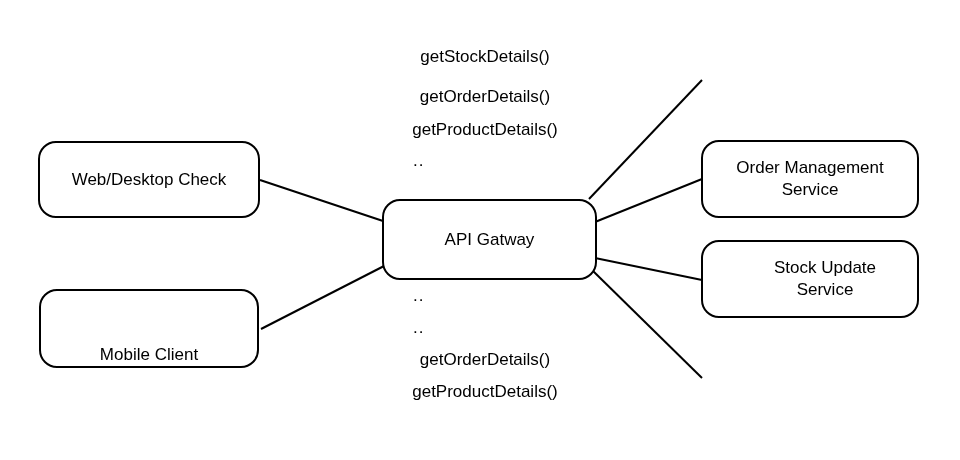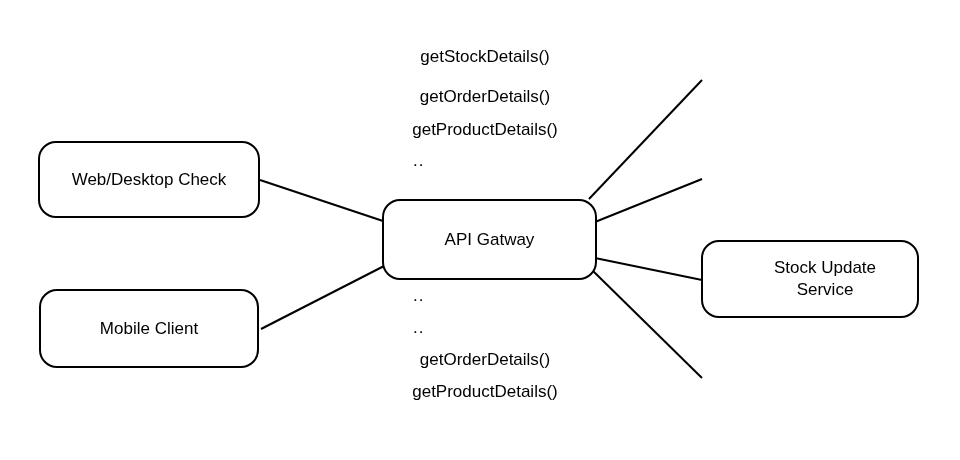--- a/index.html
+++ b/index.html
@@ -52,21 +52,21 @@
   }
   .call-dots {
     position: absolute;
     left: 413px;
     font-size: 17px;
     line-height: 20px;
     letter-spacing: 1px;
   }
   
   .n-web      { left: 38px;  top: 141px; width: 222px; height: 77px; }
-  .n-mobile   { left: 39px;  top: 289px; width: 220px; height: 79px; }
+  .n-mobile   { left: 39px;  top: 289px; width: 220px; height: 79px; align-items: flex-end; }
   .n-gateway  { left: 382px; top: 199px; width: 215px; height: 81px; }
   .n-svc1     { left: 701px; top: 40px;  width: 218px; height: 78px; }
   .n-svc2     { left: 701px; top: 140px; width: 218px; height: 78px; }
   .n-svc3     { left: 701px; top: 240px; width: 218px; height: 78px; padding-left: 44px; }
   .n-svc4     { left: 701px; top: 340px; width: 218px; height: 78px; }
 </style>
 </head>
 <body>
 
 <div class="canvas">
@@ -84,20 +84,23 @@
     <span>Web/Desktop Check</span>
   </div>
   <div class="node n-mobile">
     <span>Mobile Client</span>
   </div>
 
   <div class="node n-gateway">
     <span>API Gatway</span>
   </div>
 
+  <div class="node n-svc2">
+    <span>Order Management Service</span>
+  </div>
   <div class="node n-svc3">
     <span>Stock Update Service</span>
   </div>
 
   <div class="call" style="top:47px">getStockDetails()</div>
   <div class="call" style="top:87px">getOrderDetails()</div>
   <div class="call" style="top:120px">getProductDetails()</div>
   <div class="call-dots" style="top:151px">..</div>
 
   <div class="call-dots" style="top:286px">..</div>

